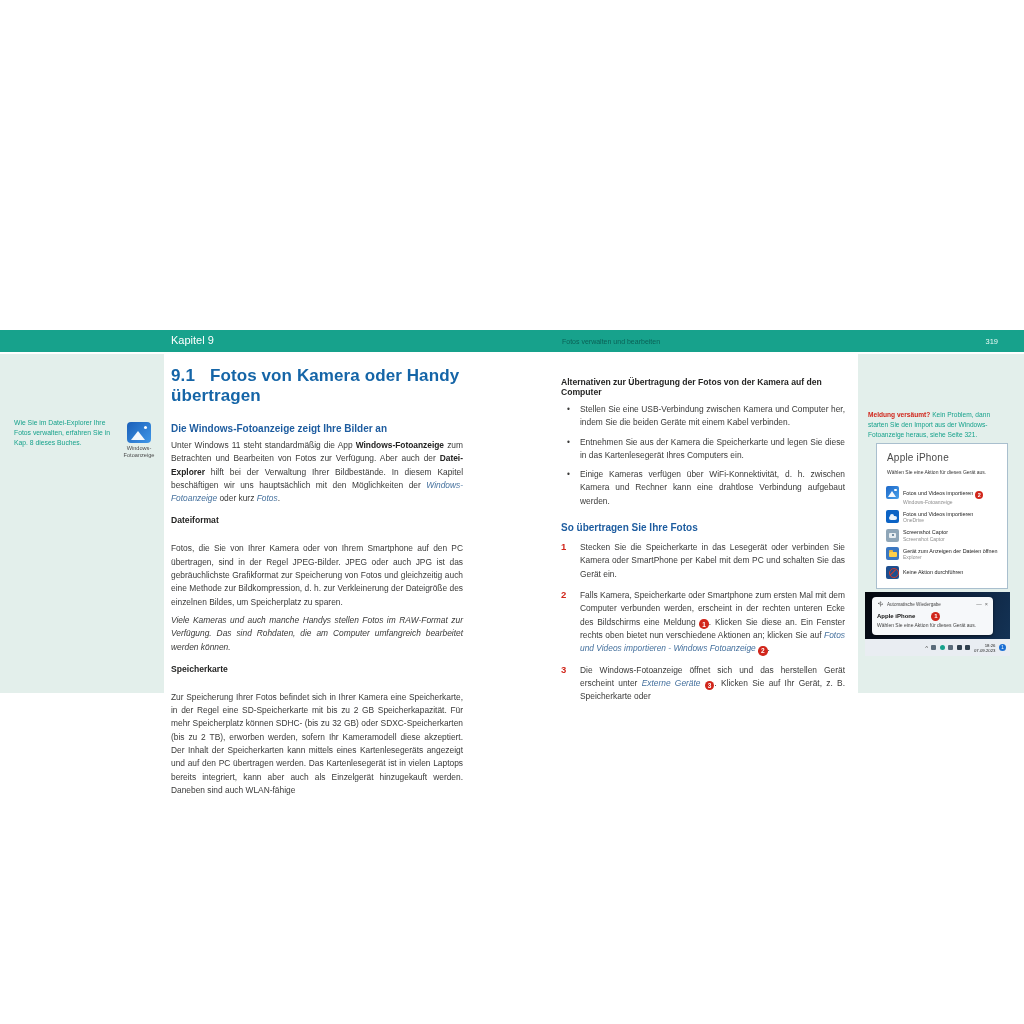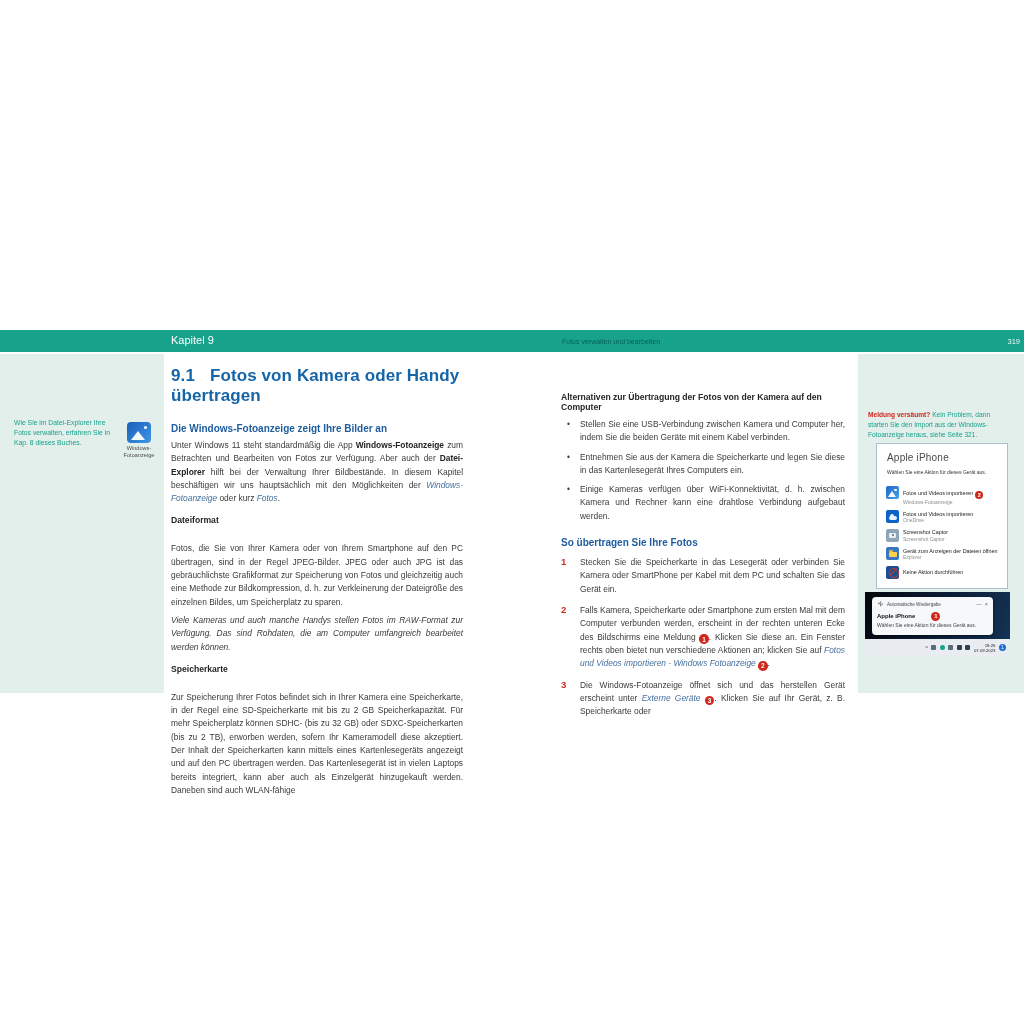--- a/index.html
+++ b/index.html
@@ -5,21 +5,21 @@
   * { margin:0; padding:0; box-sizing:border-box; }
   html,body { width:1024px; height:1024px; background:#fff; overflow:hidden;
               font-family:"Liberation Sans", sans-serif; }
   .canvas { position:relative; width:1024px; height:1024px; background:#fff; }
 
   
   .header-bar { position:absolute; left:0; top:330px; width:1024px; height:22px; background:#17a28c; }
   .hb-pnl { position:absolute; left:14px; top:25px; font-size:13px; color:#eafaf5; }
   .hb-kap { position:absolute; left:171px; top:4px; font-size:11px; color:#ffffff; }
   .hb-run { position:absolute; left:562px; top:8px; font-size:7px; color:#0a6156; }
-  .hb-pnr { position:absolute; right:4px; top:7px; font-size:7.5px; color:#eafaf5; }
+  .hb-pnr { position:absolute; right:26px; top:7px; font-size:7.5px; color:#eafaf5; }
 
   
   .sb-left { position:absolute; left:0; top:354px; width:164px; height:339px; background:#e3efeb; }
   .sb-note { position:absolute; left:14px; top:64px; width:104px; font-size:6.8px; line-height:10.2px; color:#17a28c; }
   .appicon { position:absolute; left:122px; top:68px; width:34px; text-align:center; }
   .appicon .sq { width:24px; height:21px; margin:0 auto; border-radius:4px;
                  background:linear-gradient(135deg,#1b5fb8,#3f97e8); position:relative; overflow:hidden; }
   .appicon .sq::after { content:""; position:absolute; left:4px; bottom:3px;
                  border-left:7px solid transparent; border-right:7px solid transparent;
                  border-bottom:9px solid rgba(255,255,255,.95); }
@@ -32,21 +32,21 @@
   .main-right { position:absolute; left:561px; top:366px; width:284px; color:#3a3a39; }
 
   .sec-h1 { font-size:17px; font-weight:bold; color:#1565a7; letter-spacing:.1px; }
   .sec-h1 .num { margin-right:15px; }
   .h2 { font-size:10px; font-weight:bold; color:#1d5c9f; }
   .h3 { font-size:8.6px; font-weight:bold; color:#262625; }
   p.body { font-size:8.4px; line-height:13.3px; text-align:justify; hyphens:auto; }
   .it { font-style:italic; color:#44709d; }
   b.dk { color:#232322; }
 
-  .mt5{margin-top:5px;} .mt9{margin-top:5px;font-style:italic;} .mt10{margin-top:10px;} .mt11{margin-top:26px;}
+  .mt5{margin-top:5px;} .mt9{margin-top:5px;font-style:italic;} .mt10{margin-top:10px;} .mt11{margin-top:11px;}
   .mt14{margin-top:14px;} .mt17{margin-top:17px;} .mt1{margin-top:17px;} .mt2{margin-top:2px;}
 
   .bullet { display:flex; margin-top:6px; }
   .bullet .bm { flex:0 0 19px; padding-left:6px; font-size:8.4px; line-height:13.3px; color:#3a3a39; }
   .bullet .bt { flex:1; font-size:8.4px; line-height:13.3px; text-align:justify; }
 
   .step { display:flex; margin-top:8px; }
   .step .num { flex:0 0 19px; font-size:9.5px; font-weight:bold; color:#d1261b; }
   .step .txt { flex:1; font-size:8.4px; line-height:13.3px; text-align:justify; }
   .hinweis { margin-left:19px; margin-top:8px; font-size:8.4px; line-height:13.3px; text-align:justify; }

